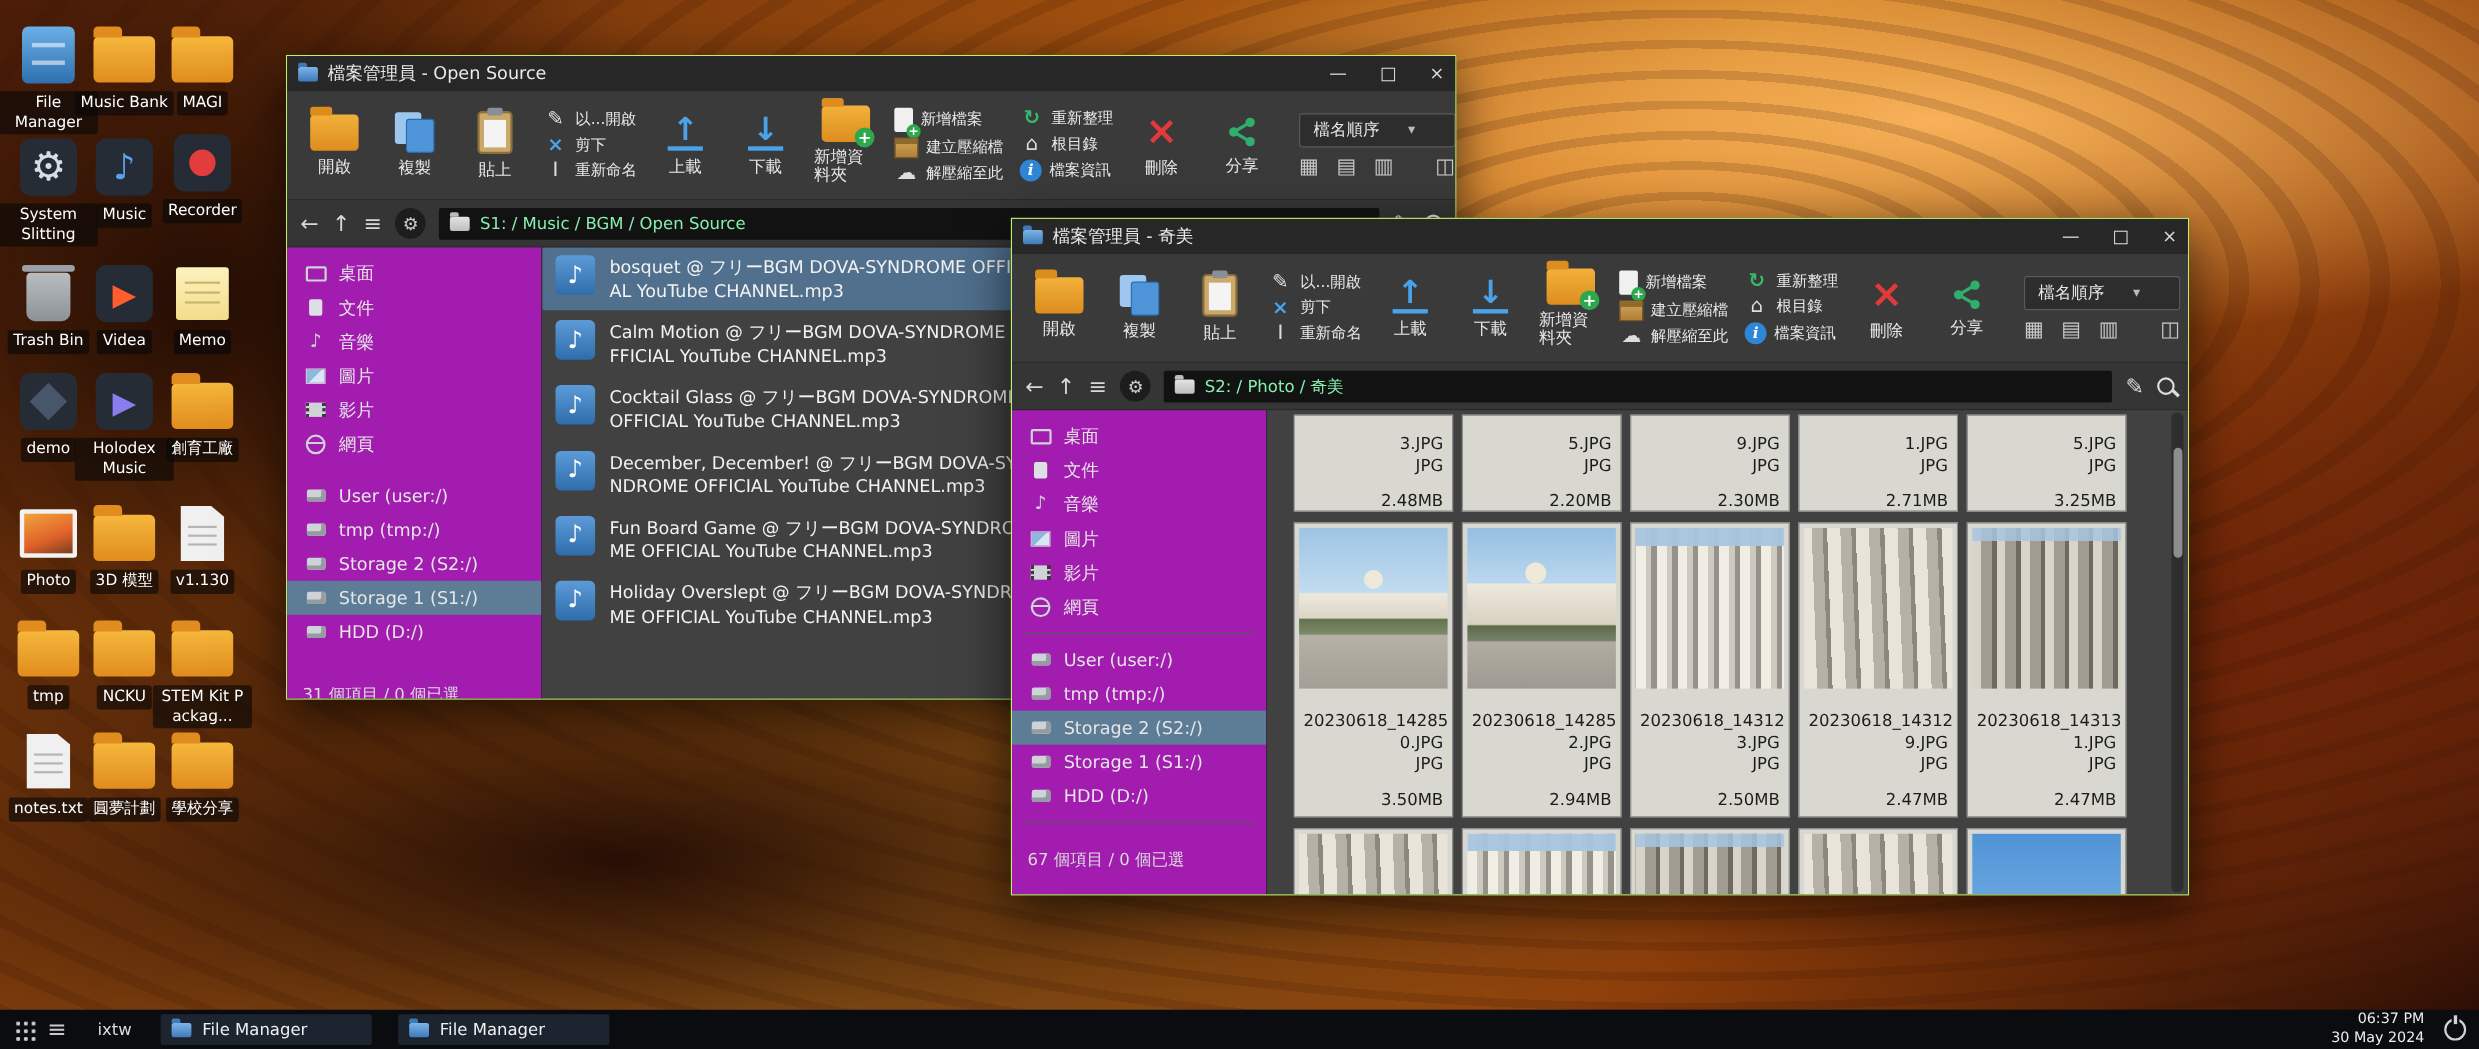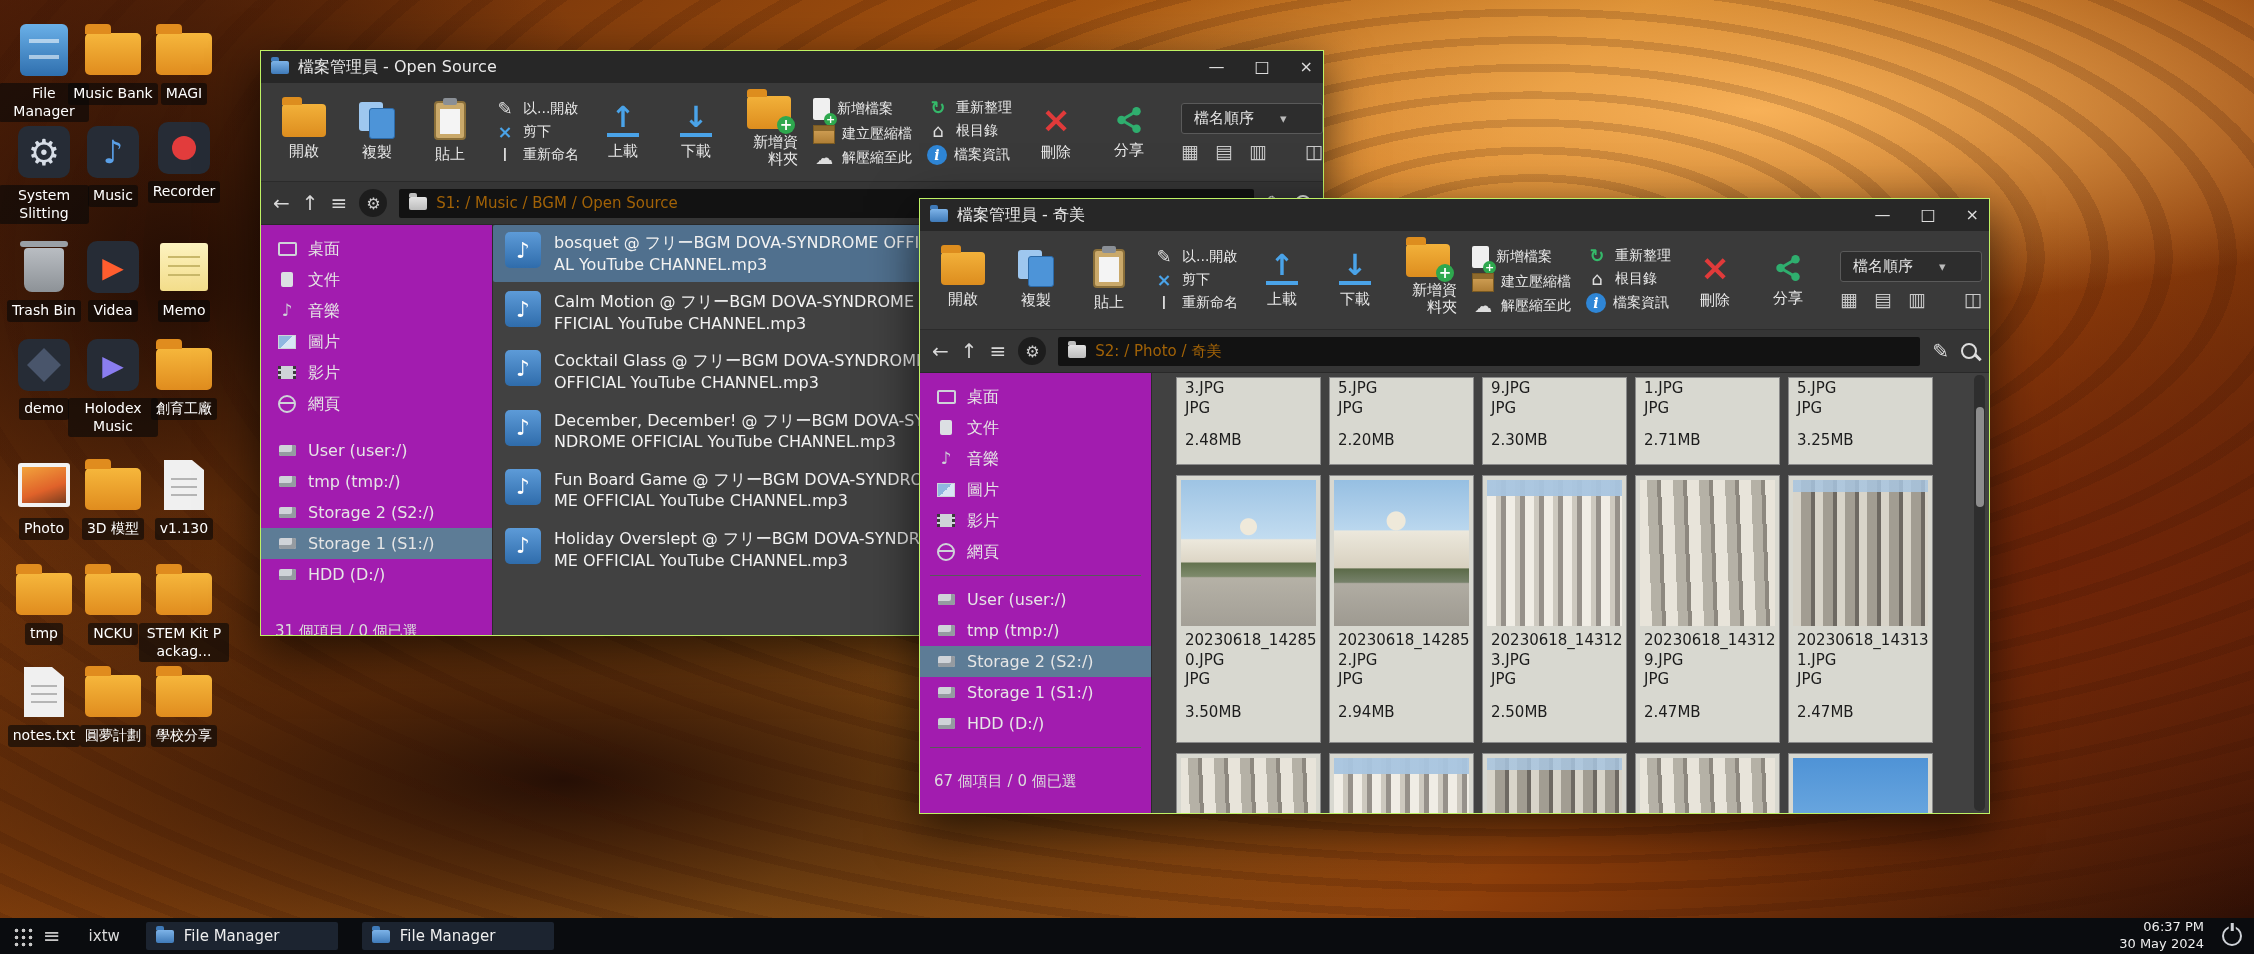--- a/index.html
+++ b/index.html
@@ -55,21 +55,21 @@
   .winbtns{margin-left:auto;display:flex;gap:30px;color:#ddd;font-size:16px;align-items:center;}
   .wbtn{cursor:pointer;line-height:1;}
   .mini-folder{width:18px;height:13px;background:linear-gradient(#7db3e8,#3f7ab8);border-radius:2px;position:relative;display:inline-block;}
   .mini-folder::before{content:"";position:absolute;top:-4px;left:0;width:8px;height:4px;background:#3f7ab8;border-radius:2px 2px 0 0;}
   .mini-folder.gray{background:linear-gradient(#e3e3e3,#bdbdbd);}
   .mini-folder.gray::before{background:#bdbdbd;}
   
   .toolbar{height:98px;display:flex;align-items:center;gap:15px;padding:0 14px;background:#3a3a3a;border-bottom:1px solid #2b2b2b;flex:0 0 auto;}
   .tbig{display:flex;flex-direction:column;align-items:center;justify-content:center;gap:5px;font-size:15px;min-width:58px;cursor:pointer;}
   .tbig .tlbl{white-space:nowrap;}
-  .tbig .tlbl.two{white-space:normal;text-align:right;line-height:1.15;}
+  .tbig .tlbl.two{white-space:normal;text-align:left;line-height:1.15;}
   .tcol{display:flex;flex-direction:column;gap:5px;}
   .tsm{display:flex;align-items:center;gap:7px;font-size:14px;cursor:pointer;white-space:nowrap;}
   .i-folder{width:44px;height:33px;background:linear-gradient(#f2b13a,#dd8d1e);border-radius:4px;position:relative;}
   .i-folder::before{content:"";position:absolute;top:-7px;left:0;width:20px;height:8px;background:#dd8d1e;border-radius:3px 3px 0 0;}
   .i-folder.plus::after{content:"+";position:absolute;right:-4px;bottom:-5px;width:18px;height:18px;background:#2ea84e;border-radius:50%;
     color:#fff;font-size:15px;line-height:18px;text-align:center;font-weight:bold;}
   .i-copy{width:38px;height:36px;position:relative;}
   .i-copy::before{content:"";position:absolute;left:1px;top:0;width:24px;height:29px;border-radius:3px;background:#9ec7ef;}
   .i-copy::after{content:"";position:absolute;left:11px;top:6px;width:24px;height:29px;border-radius:3px;background:#4d94d8;border:1px solid #2c6aa8;}
   .i-paste{width:28px;height:35px;background:#caa96a;border-radius:4px;position:relative;border:2px solid #8a6f3a;}
@@ -92,21 +92,21 @@
   .sorter{display:flex;flex-direction:column;gap:8px;margin-left:8px;}
   .dropdown{background:#2d2d2d;border:1px solid #5a5a5a;border-radius:3px;padding:5px 12px;font-size:15px;display:flex;align-items:center;gap:26px;cursor:pointer;}
   .caret{font-size:13px;color:#bbb;}
   .views{display:flex;gap:16px;align-items:center;color:#c9c9c9;font-size:19px;}
   .vbtn{cursor:pointer;line-height:1;}
   .vbtn.last{margin-left:22px;}
   
   .addr{height:42px;display:flex;align-items:center;gap:12px;padding:0 12px;background:#353535;border-bottom:1px solid #292929;flex:0 0 auto;}
   .nav{color:#d8d8d8;font-size:20px;line-height:1;cursor:pointer;}
   .gearbtn{width:28px;height:28px;border-radius:50%;background:#1d1d1d;display:flex;align-items:center;justify-content:center;color:#ccc;font-size:16px;cursor:pointer;flex:0 0 auto;}
-  .pathbar{flex:1;height:29px;background:#121212;border-radius:2px;display:flex;align-items:center;gap:9px;padding:0 10px;font-size:15px;color:#a16207;cursor:text;}
+  .pathbar{flex:1;height:29px;background:#121212;border-radius:2px;display:flex;align-items:center;gap:9px;padding:0 10px;font-size:15px;color:#86efac;cursor:text;}
   .mag{width:12px;height:12px;border:2.5px solid #ddd;border-radius:50%;position:relative;display:inline-block;cursor:pointer;}
   .mag::after{content:"";position:absolute;width:8px;height:2.5px;background:#ddd;transform:rotate(45deg);right:-7px;bottom:-1px;}
   
   .wbody{flex:1;display:flex;min-height:0;}
   .sidebar{width:232px;flex:0 0 232px;border-right:1px solid #2b2b2b;background:#a21caf;display:flex;flex-direction:column;padding-top:8px;box-sizing:border-box;}
   .sitem{display:flex;align-items:center;gap:11px;padding:5px 16px;font-size:16px;line-height:21px;color:#e6e6e6;cursor:pointer;white-space:nowrap;}
   .sitem.sel{background:#5d7c96;}
   .ssep{height:1px;background:#5a5a5a;margin:8px 10px;}
   .side-status{padding:8px 14px;font-size:15px;color:#dcdcdc;margin-top:8px;white-space:nowrap;}
   .si{width:20px;height:20px;display:inline-flex;align-items:center;justify-content:center;color:#cfd3d8;font-size:17px;flex:0 0 auto;}
@@ -126,21 +126,21 @@
     display:flex;align-items:center;justify-content:center;}
   .fname{font-size:16px;line-height:1.35;color:#f2f2f2;width:382px;word-break:break-all;}
   
   .grid{position:absolute;left:24px;top:0;right:20px;bottom:0;overflow:hidden;padding-top:4px;}
   .grow{display:flex;gap:8px;margin-bottom:10px;}
   .gcell{width:145px;flex:0 0 145px;background:#d8d8d0;border:1px solid #8a8a8a;box-sizing:border-box;color:#1c1c1c;cursor:pointer;}
   .gcell.cut{height:88px;overflow:hidden;}
   .gcell.mid{height:268px;}
   .gcell.bcut{height:160px;}
   .gthumb{height:146px;margin:4px;}
-  .gtext{padding:1px 8px;font-size:15px;line-height:1.3;}
+  .gtext{padding:16px 8px;font-size:15px;line-height:1.3;text-align:right;}
   .gsize{margin-top:13px;}
   .t-museum{background:
     radial-gradient(circle at 50% 32%, #efe9da 0 8px, rgba(0,0,0,0) 9px),
     linear-gradient(180deg,#9ec4e4 0%,#c2dcf0 40%,#ece8dc 41%,#ddd6c6 56%,#64734f 57%,#7d8a6b 66%,#b5b1a6 67%,#a39f96 100%);}
   .t-museum2{background:
     radial-gradient(circle at 46% 28%, #efe9da 0 9px, rgba(0,0,0,0) 10px),
     linear-gradient(180deg,#96bfe2 0%,#bad7ee 34%,#ece8dc 35%,#d8d1c0 60%,#5c6b49 61%,#76816a 70%,#b0aca2 71%,#9e9a91 100%);}
   .t-cols1{background:
     linear-gradient(180deg,rgba(168,197,224,.95) 0 11%,rgba(0,0,0,0) 11%),
     repeating-linear-gradient(90deg,#f0ede5 0 9px,#cdc9bf 9px 14px,#96918a 14px 19px);}

